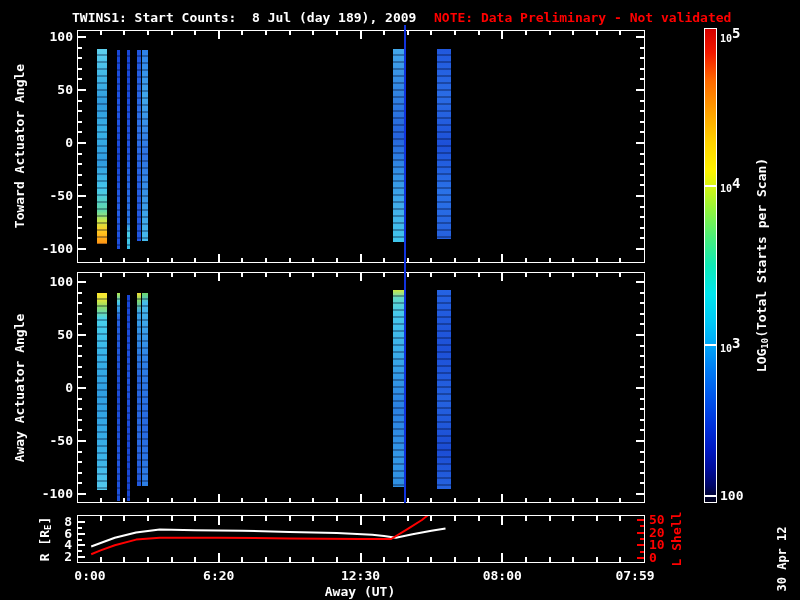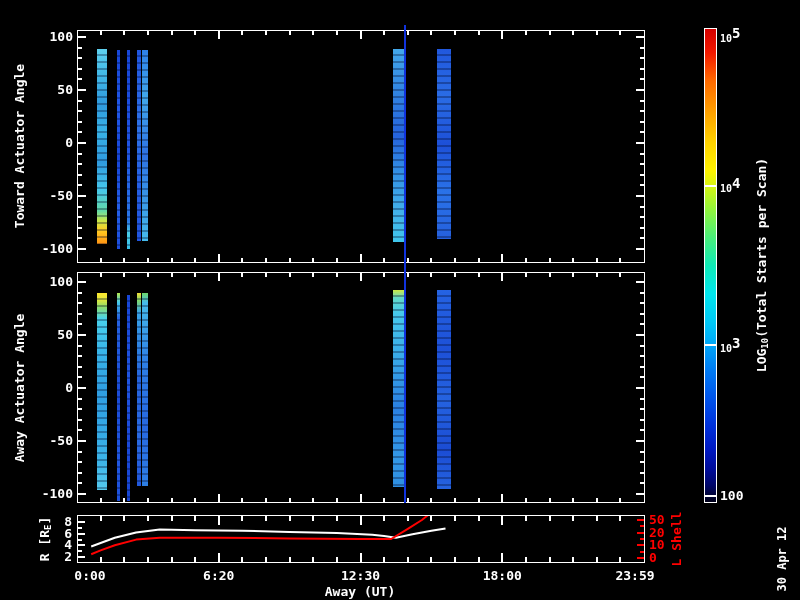--- a/index.html
+++ b/index.html
@@ -20,20 +20,22 @@
   .cb-e{font-size:14px;vertical-align:4px}
   .cbtick{position:absolute;left:720px;white-space:nowrap;line-height:14px}
   .cbline{position:absolute;left:0;width:11px;height:0}
   svg{display:block}
 </style>
 </head>
 <body>
 
 <div class="screen" id="screen">
 
+  <span class="title-txt" style="left:72px;top:10px;color:#fff">TWINS1: Start Counts:  8 Jul (day 189), 2009</span>
+  <span class="title-txt" style="left:434px;top:10px;color:#ff0000">NOTE: Data Preliminary - Not validated</span>
 
   <div class="panel" id="p1" style="left:77px;top:30px;width:568px;height:233px">
       <div class="stripe" style="left: 19.0812px; top: 17.66px; width: 10.1587px; height: 195.04px; background: repeating-linear-gradient(rgba(0, 8, 40, 0) 0px, rgba(0, 8, 40, 0) 5px, rgba(0, 8, 40, 0.33) 5px, rgba(0, 8, 40, 0.33) 7px), linear-gradient(rgb(95, 208, 238) 0%, rgb(68, 187, 232) 12%, rgb(47, 154, 222) 28%, rgb(56, 178, 230) 42%, rgb(47, 154, 222) 58%, rgb(70, 200, 236) 72%, rgb(99, 217, 168) 83%, rgb(200, 232, 74) 88%, rgb(255, 204, 34) 93%, rgb(255, 146, 17) 100%);"></div>
       <div class="stripe" style="left: 39.1625px; top: 18.72px; width: 3.07125px; height: 199.28px; background: repeating-linear-gradient(rgba(0, 8, 40, 0) 0px, rgba(0, 8, 40, 0) 5px, rgba(0, 8, 40, 0.33) 5px, rgba(0, 8, 40, 0.33) 7px), linear-gradient(rgb(23, 70, 216) 0%, rgb(33, 88, 232) 30%, rgb(23, 70, 216) 55%, rgb(37, 96, 234) 80%, rgb(27, 76, 220) 100%);"></div>
       <div class="stripe" style="left: 49.085px; top: 18.72px; width: 3.07125px; height: 199.28px; background: repeating-linear-gradient(rgba(0, 8, 40, 0) 0px, rgba(0, 8, 40, 0) 5px, rgba(0, 8, 40, 0.33) 5px, rgba(0, 8, 40, 0.33) 7px), linear-gradient(rgb(23, 70, 216) 0%, rgb(32, 85, 229) 50%, rgb(42, 120, 232) 86%, rgb(73, 207, 232) 92%, rgb(56, 191, 232) 100%);"></div>
       <div class="stripe" style="left: 59.0075px; top: 18.72px; width: 4.2525px; height: 190.8px; background: repeating-linear-gradient(rgba(0, 8, 40, 0) 0px, rgba(0, 8, 40, 0) 5px, rgba(0, 8, 40, 0.33) 5px, rgba(0, 8, 40, 0.33) 7px), linear-gradient(rgb(32, 85, 224) 0%, rgb(46, 114, 232) 40%, rgb(37, 96, 229) 70%, rgb(32, 85, 224) 100%);"></div>
       <div class="stripe" style="left: 64.205px; top: 18.72px; width: 5.67px; height: 190.8px; background: repeating-linear-gradient(rgba(0, 8, 40, 0) 0px, rgba(0, 8, 40, 0) 5px, rgba(0, 8, 40, 0.33) 5px, rgba(0, 8, 40, 0.33) 7px), linear-gradient(rgb(46, 128, 234) 0%, rgb(65, 168, 236) 25%, rgb(46, 114, 229) 55%, rgb(58, 154, 232) 80%, rgb(70, 188, 236) 100%);"></div>
       <div class="stripe" style="left: 315.103px; top: 17.66px; width: 11.8125px; height: 192.92px; background: repeating-linear-gradient(rgba(0, 8, 40, 0) 0px, rgba(0, 8, 40, 0) 5px, rgba(0, 8, 40, 0.33) 5px, rgba(0, 8, 40, 0.33) 7px), linear-gradient(rgb(67, 168, 236) 0%, rgb(51, 136, 226) 20%, rgb(37, 99, 221) 45%, rgb(51, 146, 229) 65%, rgb(67, 178, 234) 85%, rgb(63, 198, 236) 100%);"></div>
       <div class="stripe" style="left: 359.045px; top: 17.66px; width: 13.9388px; height: 190.8px; background: repeating-linear-gradient(rgba(0, 8, 40, 0) 0px, rgba(0, 8, 40, 0) 5px, rgba(0, 8, 40, 0.33) 5px, rgba(0, 8, 40, 0.33) 7px), linear-gradient(rgb(33, 88, 221) 0%, rgb(42, 108, 229) 25%, rgb(29, 80, 216) 50%, rgb(42, 114, 232) 75%, rgb(37, 96, 221) 100%);"></div>
     </div>
@@ -324,20 +326,20 @@
     <div class="tl" style="left: 50px; top: 526.667px; width: 22px; text-align: right;">6</div>
     <div class="tl" style="left: 50px; top: 538.333px; width: 22px; text-align: right;">4</div>
     <div class="tl" style="left: 50px; top: 550px; width: 22px; text-align: right;">2</div>
     <div class="tl" style="left: 649px; top: 513px; width: 30px; text-align: left; color: rgb(255, 0, 0);">50</div>
     <div class="tl" style="left: 649px; top: 525.667px; width: 30px; text-align: left; color: rgb(255, 0, 0);">20</div>
     <div class="tl" style="left: 649px; top: 538.333px; width: 30px; text-align: left; color: rgb(255, 0, 0);">10</div>
     <div class="tl" style="left: 649px; top: 551px; width: 30px; text-align: left; color: rgb(255, 0, 0);">0</div>
     <div class="tl" style="left: 54.9937px; top: 569px; width: 70px; text-align: center;">0:00</div>
     <div class="tl" style="left: 183.75px; top: 569px; width: 70px; text-align: center;">6:20</div>
     <div class="tl" style="left: 325.5px; top: 569px; width: 70px; text-align: center;">12:30</div>
-    <div class="tl" style="left: 467.25px; top: 569px; width: 70px; text-align: center;">18:00</div>
-    <div class="tl" style="left: 600.023px; top: 569px; width: 70px; text-align: center;">23:59</div>
+    <div class="tl" style="left: 467.25px; top: 569px; width: 70px; text-align: center;">08:00</div>
+    <div class="tl" style="left: 600.023px; top: 569px; width: 70px; text-align: center;">07:59</div>
     <div class="abs" style="left: 403.915px; top: 25px; width: 2px; height: 478px; background: rgb(17, 51, 221);"></div>
     <div class="cbtick" style="top: 26.125px;"><span class="cb-b">10</span><span class="cb-e">5</span></div>
     <div class="cbtick" style="top: 175.75px;"><span class="cb-b">10</span><span class="cb-e">4</span></div>
     <div class="cbtick" style="top: 335.825px;"><span class="cb-b">10</span><span class="cb-e">3</span></div>
     <div class="cbtick" style="top: 488.875px; font-size: 13px;">100</div>
   </div>
 
 </body></html>

